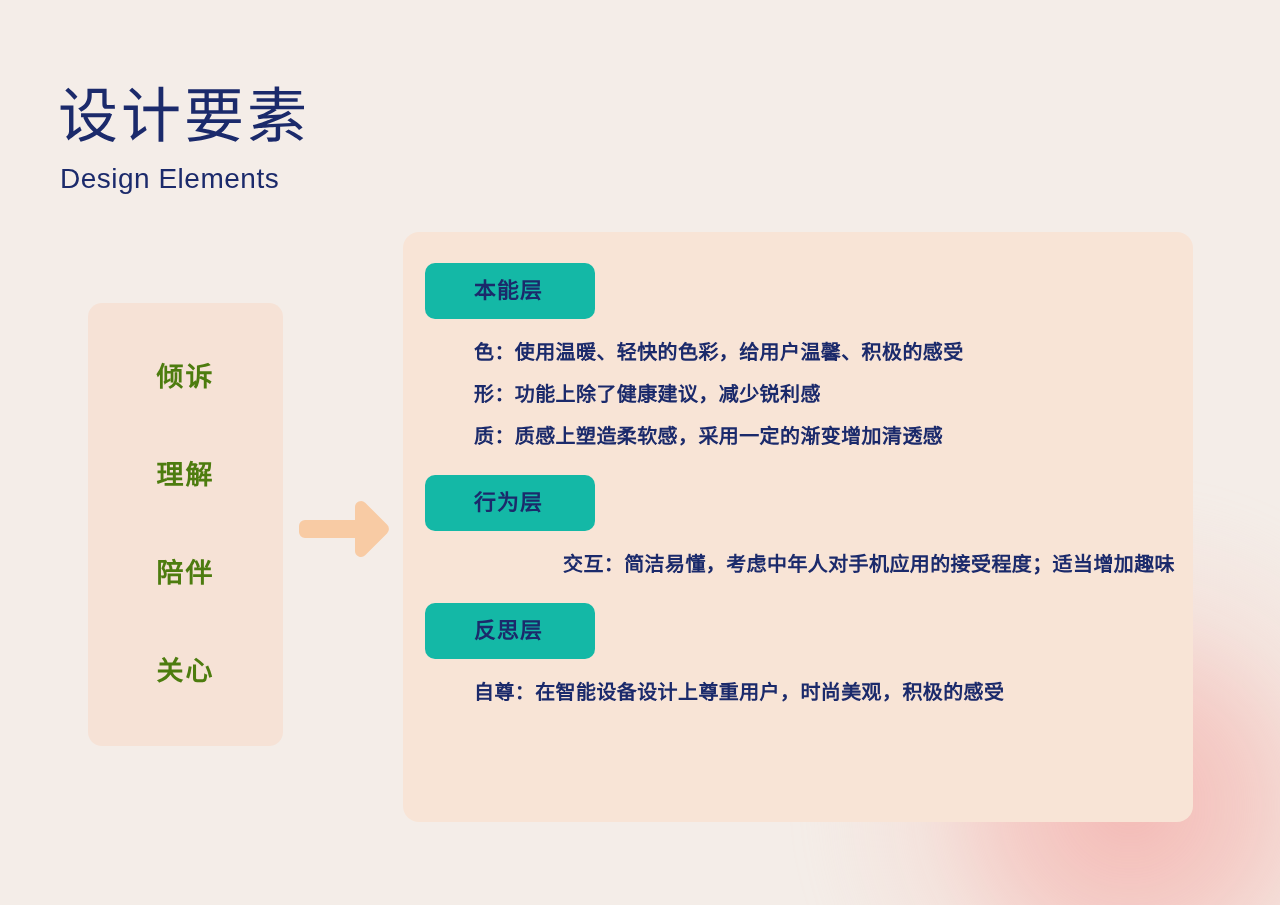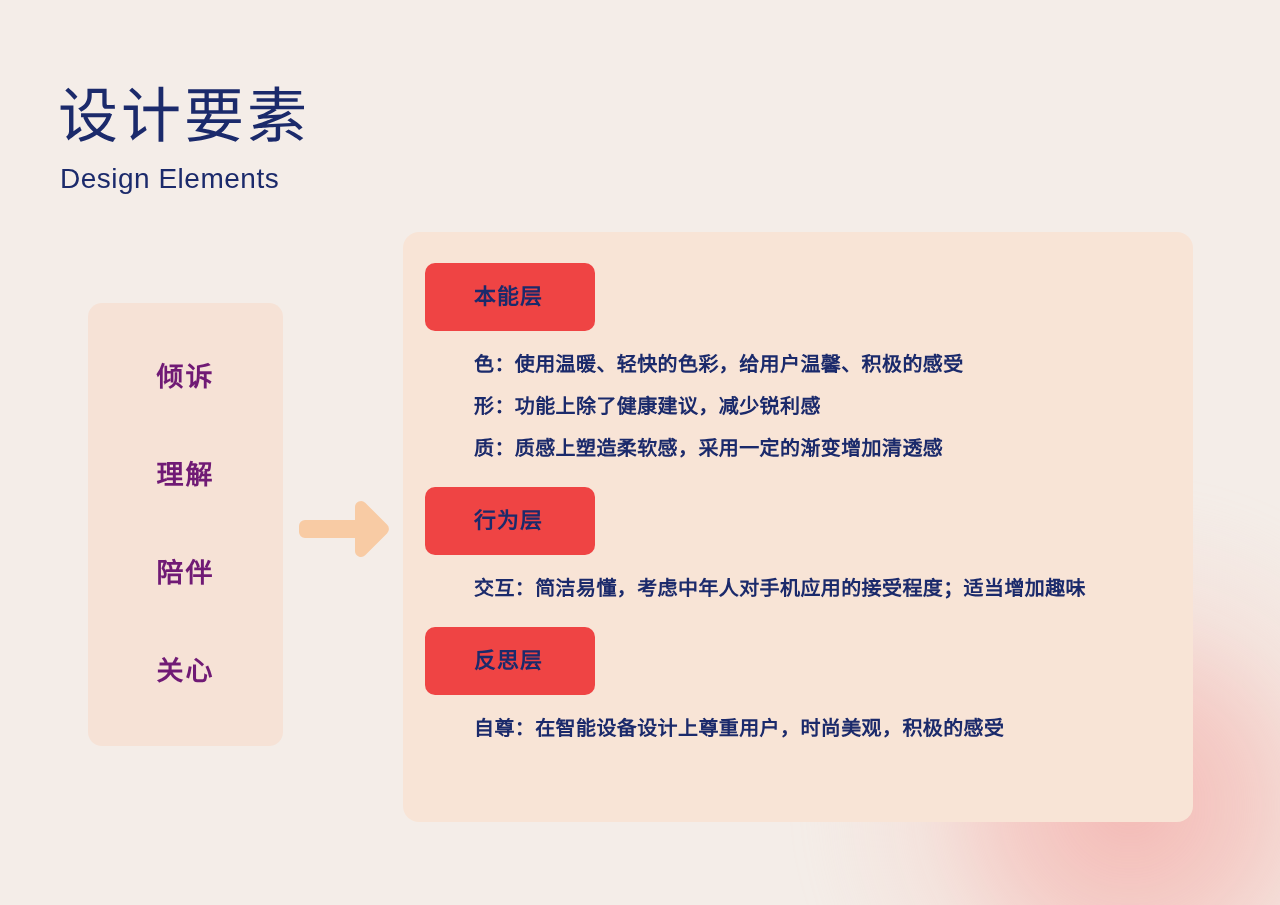--- a/index.html
+++ b/index.html
@@ -74,21 +74,21 @@
     flex-direction: column;
     justify-content: space-around;
     align-items: center;
     padding: 26px 0;
     box-sizing: border-box;
     z-index: 3;
   }
   .value-item {
     font-size: 27px;
     font-weight: 700;
-    color: #701a75;
+    color: #4d7c0f;
     letter-spacing: 2px;
     line-height: 1;
   }
 
   
   .arrow {
     position: absolute;
     left: 299px;
     top: 500px;
     width: 92px;
@@ -112,22 +112,22 @@
   .panel-inner {
     position: absolute;
     left: 0; top: 0; right: 0; bottom: 0;
     padding: 31px 0 0 22px;
     box-sizing: border-box;
   }
 
   .layer { margin-bottom: 4px; }
   .layer-badge {
     width: 170px;
-    height: 68px;
-    background: #ef4444;
+    height: 56px;
+    background: #14b8a6;
     border-radius: 10px;
     display: flex;
     align-items: center;
     box-sizing: border-box;
     padding-left: 49px;
   }
   .layer-badge-label {
     font-size: 22px;
     font-weight: 700;
     color: #1b2a6b;
@@ -145,21 +145,21 @@
     font-weight: 700;
     color: #1b2a6b;
     line-height: 1;
     letter-spacing: 0.4px;
     margin: 0;
     padding: 11px 0;
     white-space: nowrap;
   }
 
   .layer-1 { margin-bottom: 18px; }
-  .layer-2 { margin-bottom: 18px; }
+  .layer-2 { margin-bottom: 18px; text-align: right; }
 </style>
 </head>
 <body>
 
 <div class="glow"></div>
 
 <div class="title-block">
   <h1 class="page-title">设计要素</h1>
   <div class="page-subtitle">Design Elements</div>
 </div>

